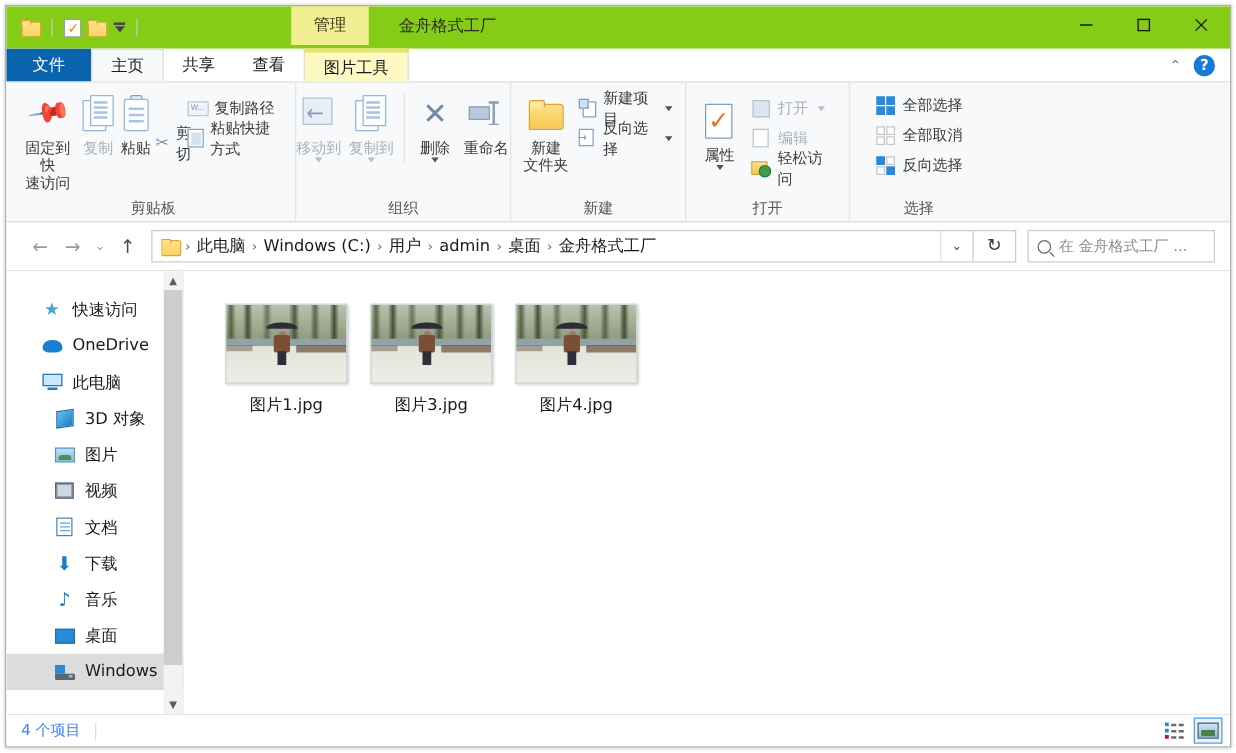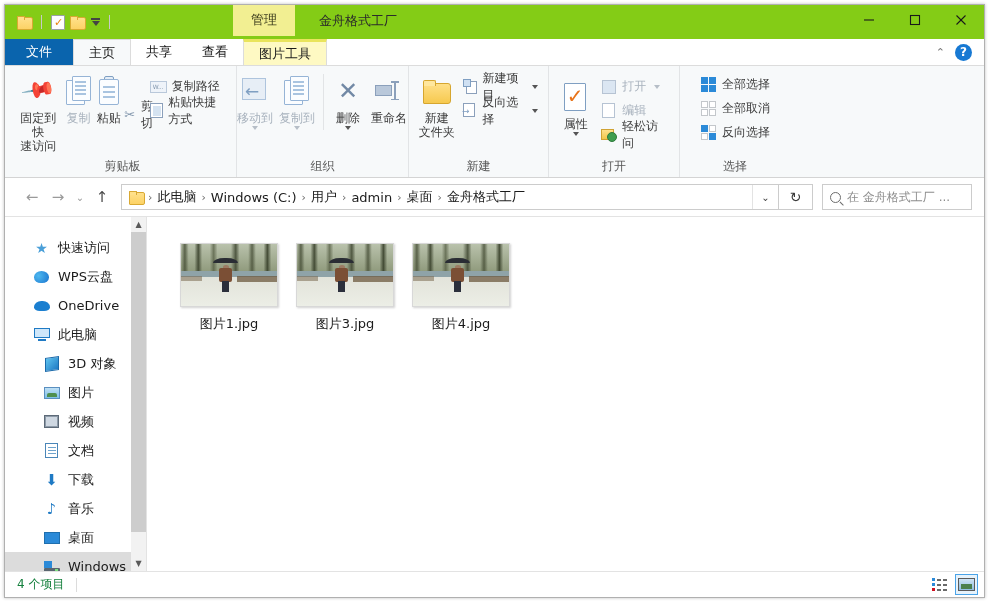--- a/index.html
+++ b/index.html
@@ -323,21 +323,21 @@
   .thumb .umb { position:absolute;left:33%;top:22%;width:26%;height:9%;
     background:#2a2d34;border-radius:50% 50% 0 0 / 100% 100% 0 0; }
   .tile-label { font-size: 13px; color: #1b1b1b; margin-top: 8px; text-align: center; }
 
   
   .statusbar {
     flex: 0 0 26px; height: 26px; border-top: 1px solid #e3e3e3;
     display: flex; align-items: center; padding: 0 6px 0 12px;
     background: #ffffff;
   }
-  .status-text { font-size: 12px; color: #15803d; }
+  .status-text { font-size: 12px; color: #3b82f6; }
   .status-sep { width:1px; height:14px; background:#dcdcdc; margin-left:12px; }
   .viewbtns { margin-left: auto; display: flex; gap: 4px; align-items:center; }
   .vbtn { width: 23px; height: 21px; display:flex;align-items:center;justify-content:center; }
   .vbtn.sel { border: 1px solid #4aa3e8; background:#e6f2fb; }
   .det-ico { width:15px;height:13px;display:flex;flex-direction:column;justify-content:space-between; }
   .det-ico .r { display:flex; align-items:center; gap:2px; }
   .det-ico .r b { width:3px;height:3px;display:block; }
   .det-ico .r i { height:2px; display:block; background:#6a6a6a; }
   .lg-ico { width:17px;height:13px;border:1.4px solid #5a5a5a;background:linear-gradient(#cfe3f3,#8fbde0);position:relative;}
   .lg-ico::after{content:"";position:absolute;left:2px;bottom:1px;width:11px;height:5px;background:#4b7f4b;}
@@ -661,26 +661,20 @@
       <div class="navlist">
 
         <div class="navitem">
           <span class="nv-ico">
               <span class="star">★</span>
             </span>
           <span class="lbl">快速访问</span>
         </div>
         <div class="navitem">
           <span class="nv-ico">
-              <span class="wps-cloud"></span>
-            </span>
-          <span class="lbl">WPS云盘</span>
-        </div>
-        <div class="navitem">
-          <span class="nv-ico">
               <span class="od-cloud"></span>
             </span>
           <span class="lbl">OneDrive</span>
         </div>
         <div class="navitem">
           <span class="nv-ico">
               <span class="pc-ico">
                 <span class="scr"></span>
                 <span class="std"></span>
               </span>

